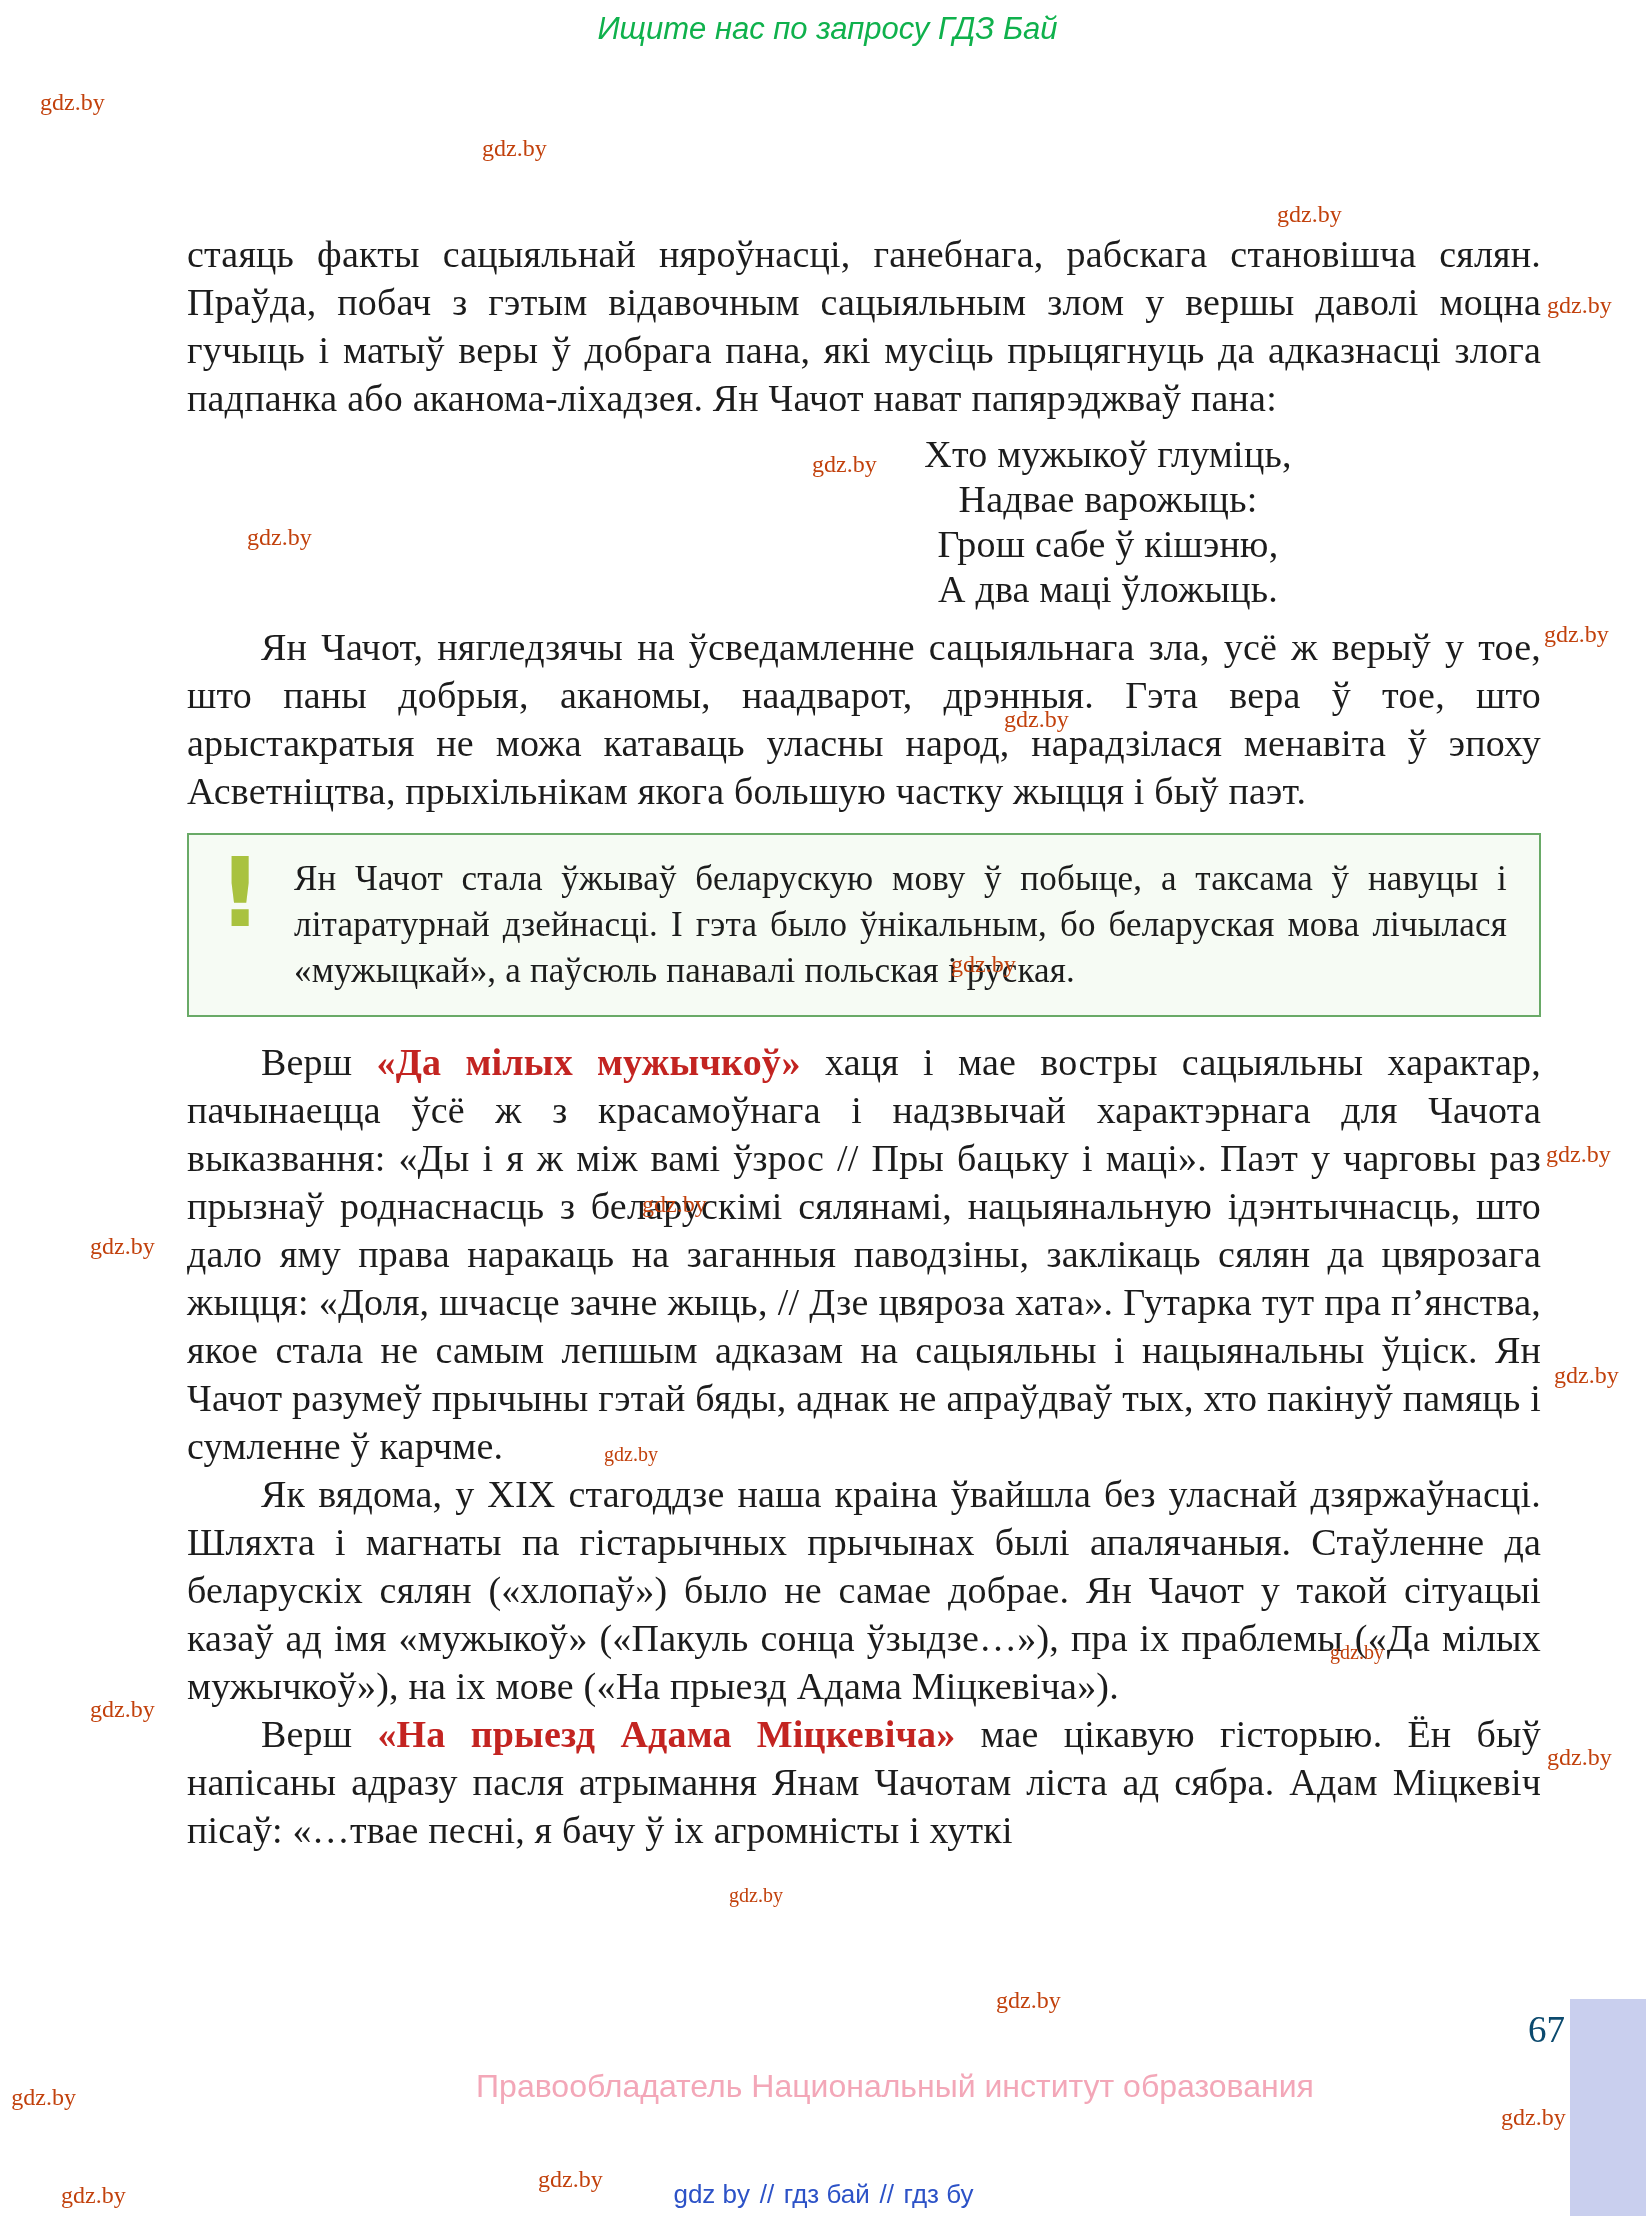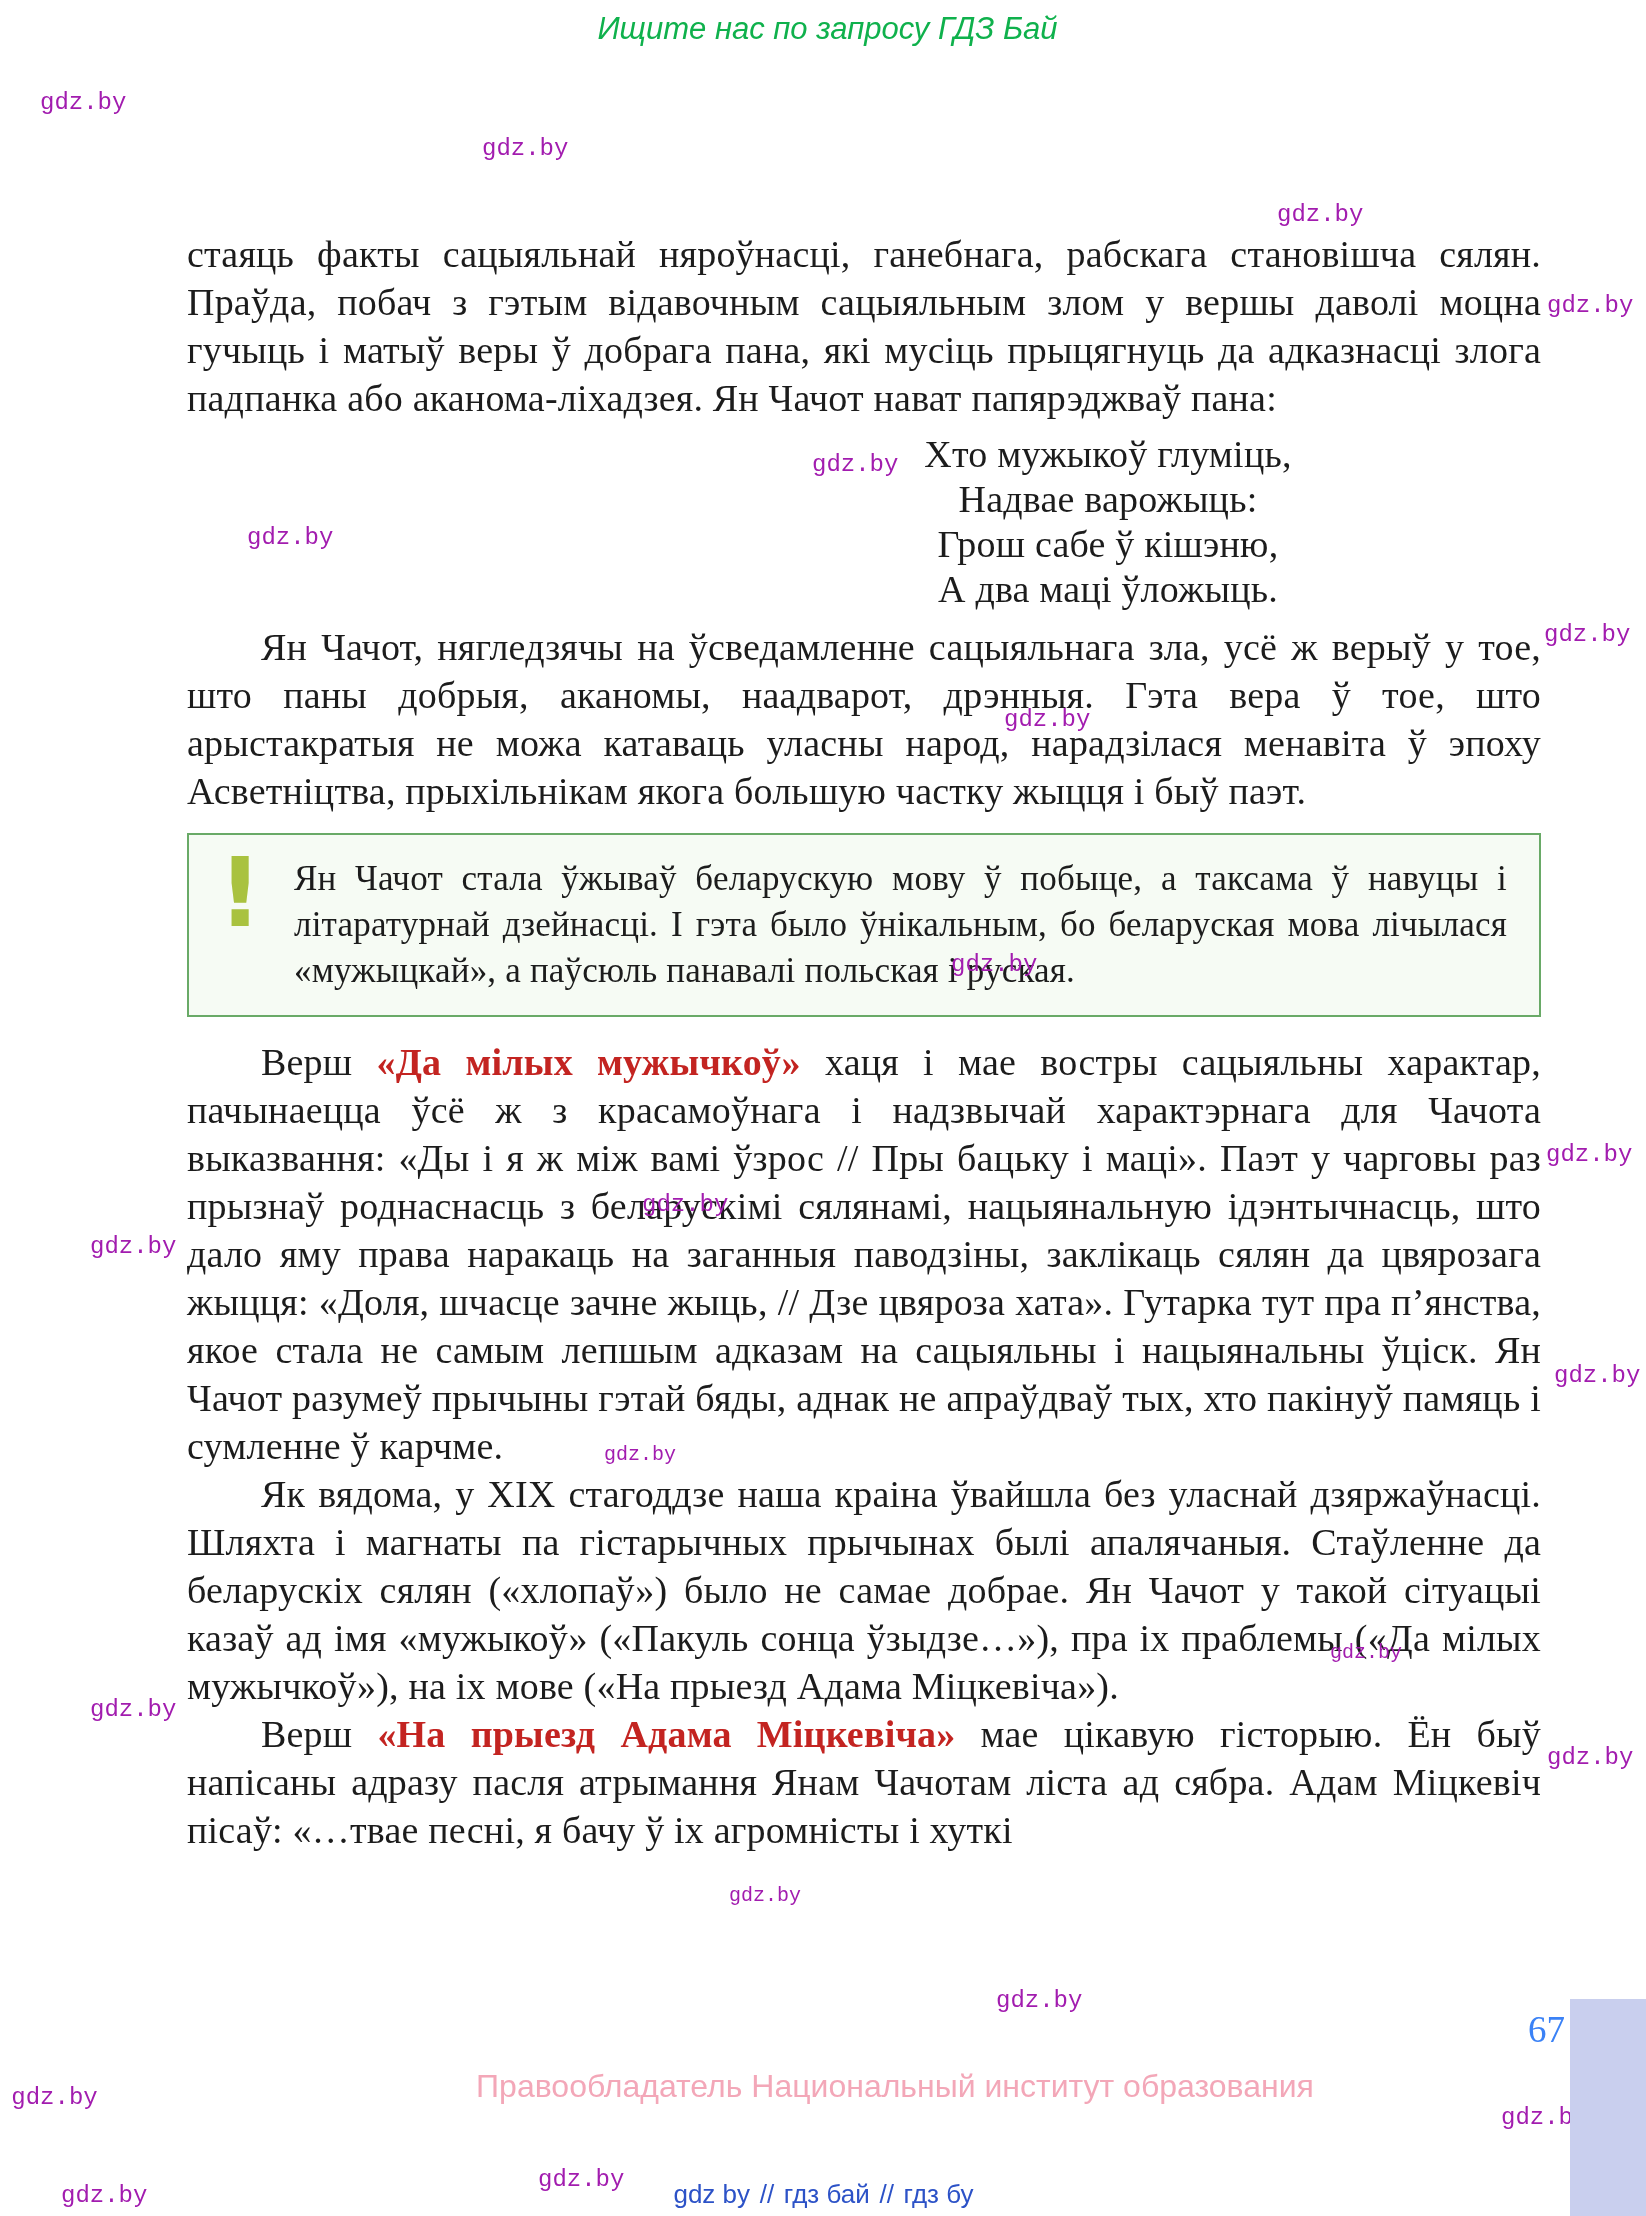--- a/index.html
+++ b/index.html
@@ -32,31 +32,31 @@
     font-size:35px; line-height:46px; text-align:justify;
   }
   .infobox .bang {
     position:absolute; left:29px; top:9.7px;
     font-family:"DejaVu Sans", sans-serif; font-weight:bold;
     font-size:97px; line-height:1;
     color:var(--bang,#a9c23f);
   }
   .red { color:var(--accent-red,#c32421); font-weight:bold; }
   .wm {
-    position:absolute; font-family:Liberation Mono, monospace;
-    font-size:24px; color:#a21caf; white-space:nowrap;
+    position:absolute; font-family:Liberation Serif, serif;
+    font-size:24px; color:#c2410c; white-space:nowrap;
   }
   .wm.small { font-size:20px; }
   #bluerect {
     position:absolute; left:1570px; top:1999px; width:77px; height:218px;
     background:var(--corner-rect,#c9cfee);
   }
   #pagenum {
     position:absolute; left:1528px; top:2008px;
-    font-size:37px; color:#3b82f6;
+    font-size:37px; color:#0c4a6e;
   }
   #copyright {
     position:absolute; top:2068px; left:210px; width:1370px; text-align:center;
     font-family:"Liberation Sans", sans-serif; font-size:32px;
     color:var(--pink-copyright,#f3a7b8);
   }
   #footerlinks {
     position:absolute; top:2179px; left:0; width:100%; text-align:center;
     font-family:"Liberation Sans", sans-serif; font-size:26px;
     color:var(--blue-link,#2c52c7);

